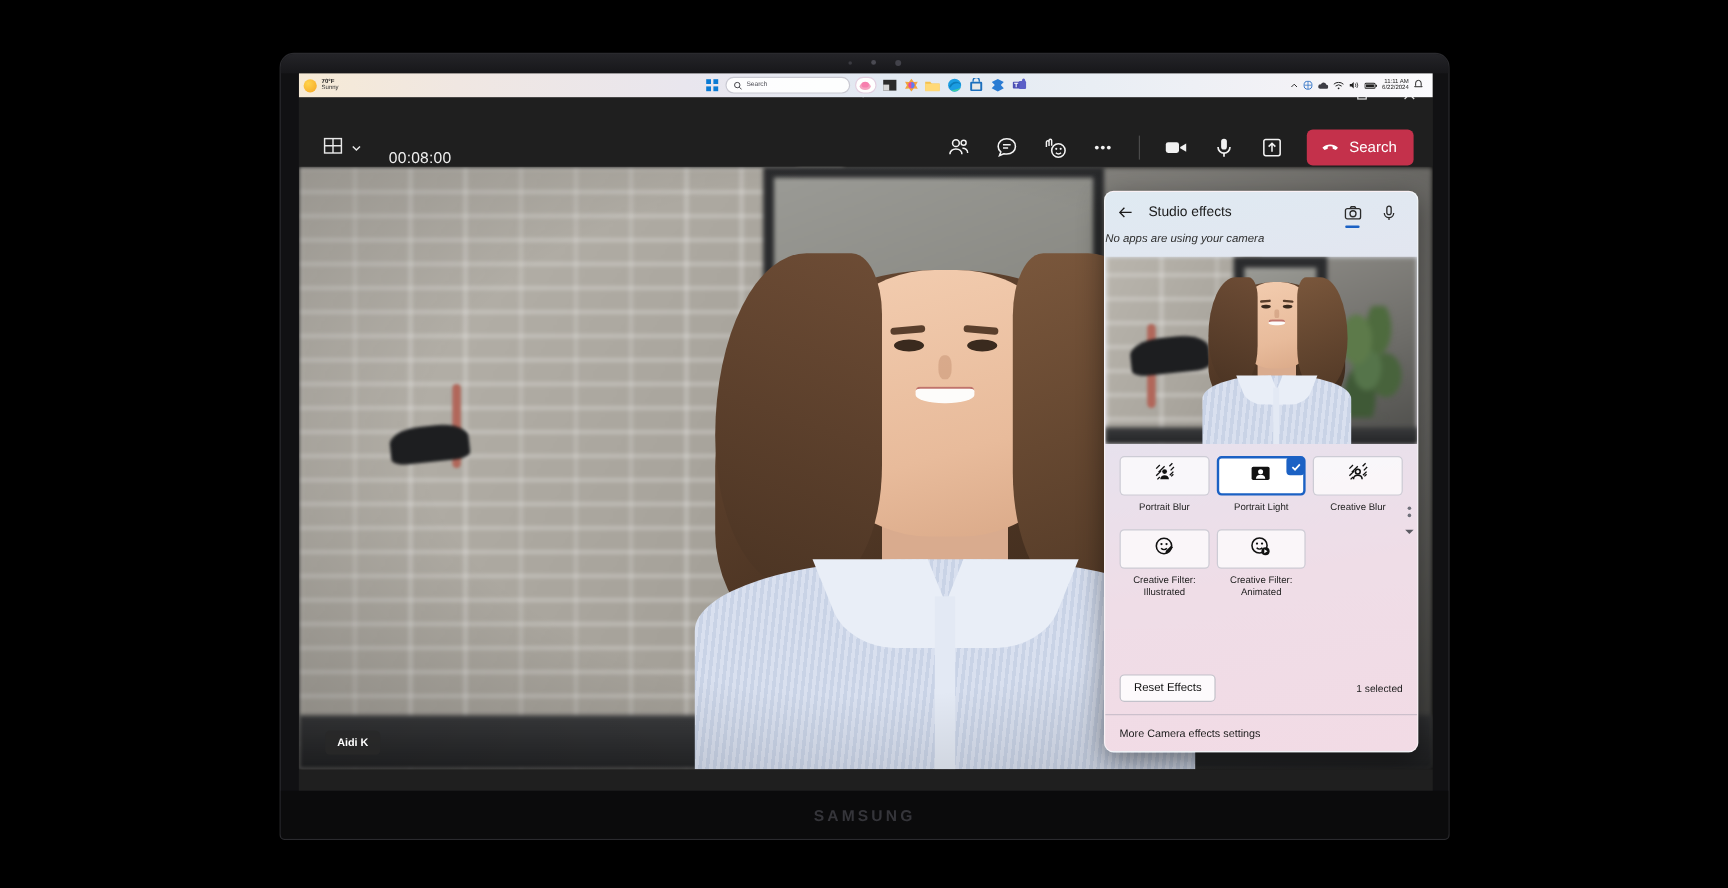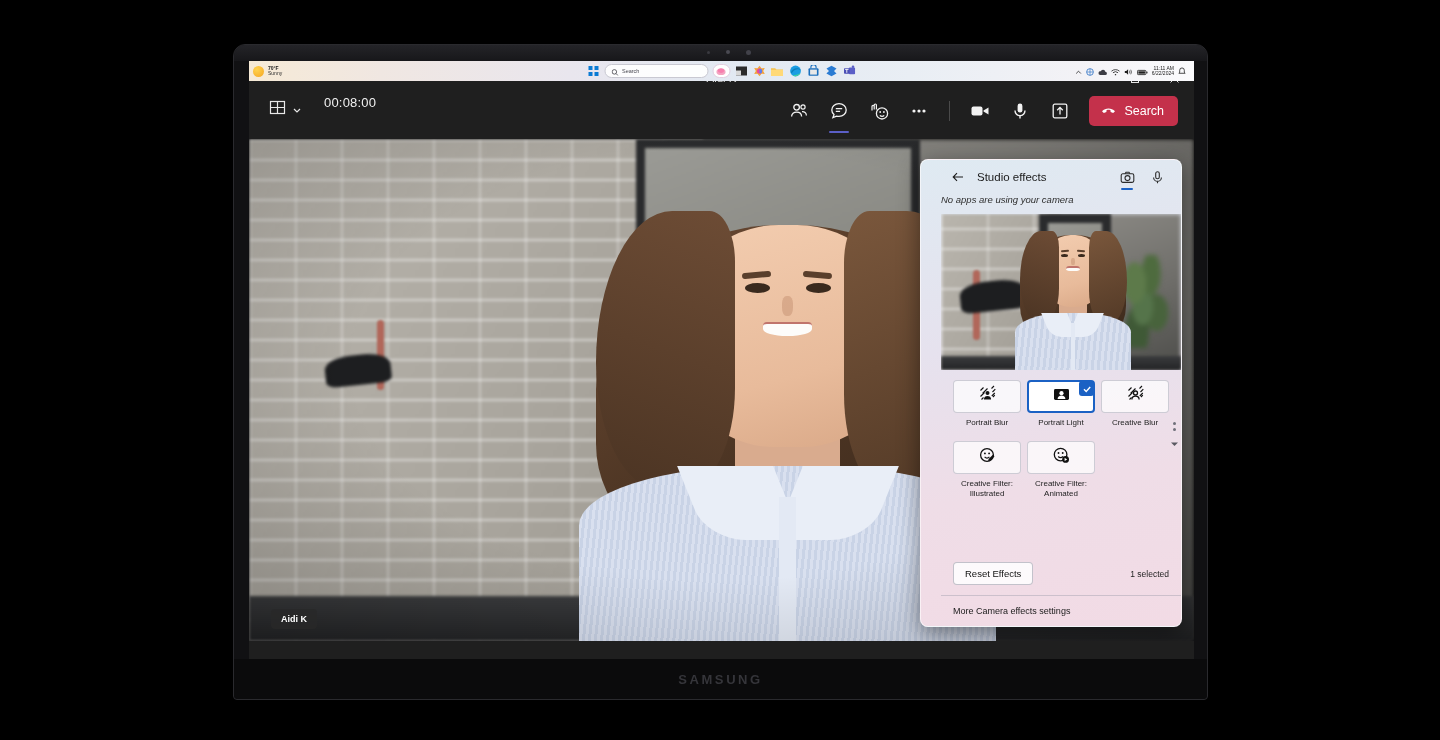--- a/index.html
+++ b/index.html
@@ -61,21 +61,21 @@
   }
   #win-controls { margin-left: auto; display: flex; height: 100%; }
   .wc {
     width: 39px; height: 34px; display: flex; align-items: center;
     justify-content: center; color: #e6e6e6; font-size: 11px;
   }
   .wc svg { display: block; }
 
   
   #toolbar {
-    height: 44px; background: #1f1f1f; display: flex; align-items: flex-start;
+    height: 44px; background: #1f1f1f; display: flex; align-items: flex-end;
     padding: 0 16px; flex: 0 0 44px;
   }
   #view-btn {
     display: flex; align-items: center; gap: 6px; color: #e8e8e8;
     padding: 4px 4px; border-radius: 4px;
   }
   #timer { color: #f0f0f0; font-size: 13px; margin-left: 18px; letter-spacing: .2px; }
   #tb-right { margin-left: auto; display: flex; align-items: center; gap: 2px; }
   .tb-icon {
     width: 38px; height: 32px; display: flex; align-items: center;
@@ -203,21 +203,21 @@
     font-weight: bold; padding: 5px 10px; border-radius: 4px;
   }
 
   
   #studio {
     position: absolute; right: 12px; top: 20px; width: 262px; height: 468px;
     border-radius: 8px; overflow: hidden;
     background: linear-gradient(170deg, #dfeaf2 0%, #e6e2ee 38%, #efdde7 68%, #f2dbe5 100%);
     box-shadow: 0 6px 22px rgba(0,0,0,.45);
     border: 1px solid rgba(255,255,255,.6);
-    display: flex; flex-direction: column; padding-left: 20px;
+    display: flex; flex-direction: column;
   }
   #se-header {
     height: 34px; display: flex; align-items: center; padding: 0 10px;
     flex: 0 0 34px;
   }
   #se-back { width: 20px; color: #1b1b1b; display: flex; align-items: center; }
   #se-title { font-size: 11.5px; color: #1b1b1b; margin-left: 6px; }
   #se-tabs { margin-left: auto; display: flex; gap: 2px; }
   .se-tab {
     width: 28px; height: 28px; display: flex; align-items: center;

